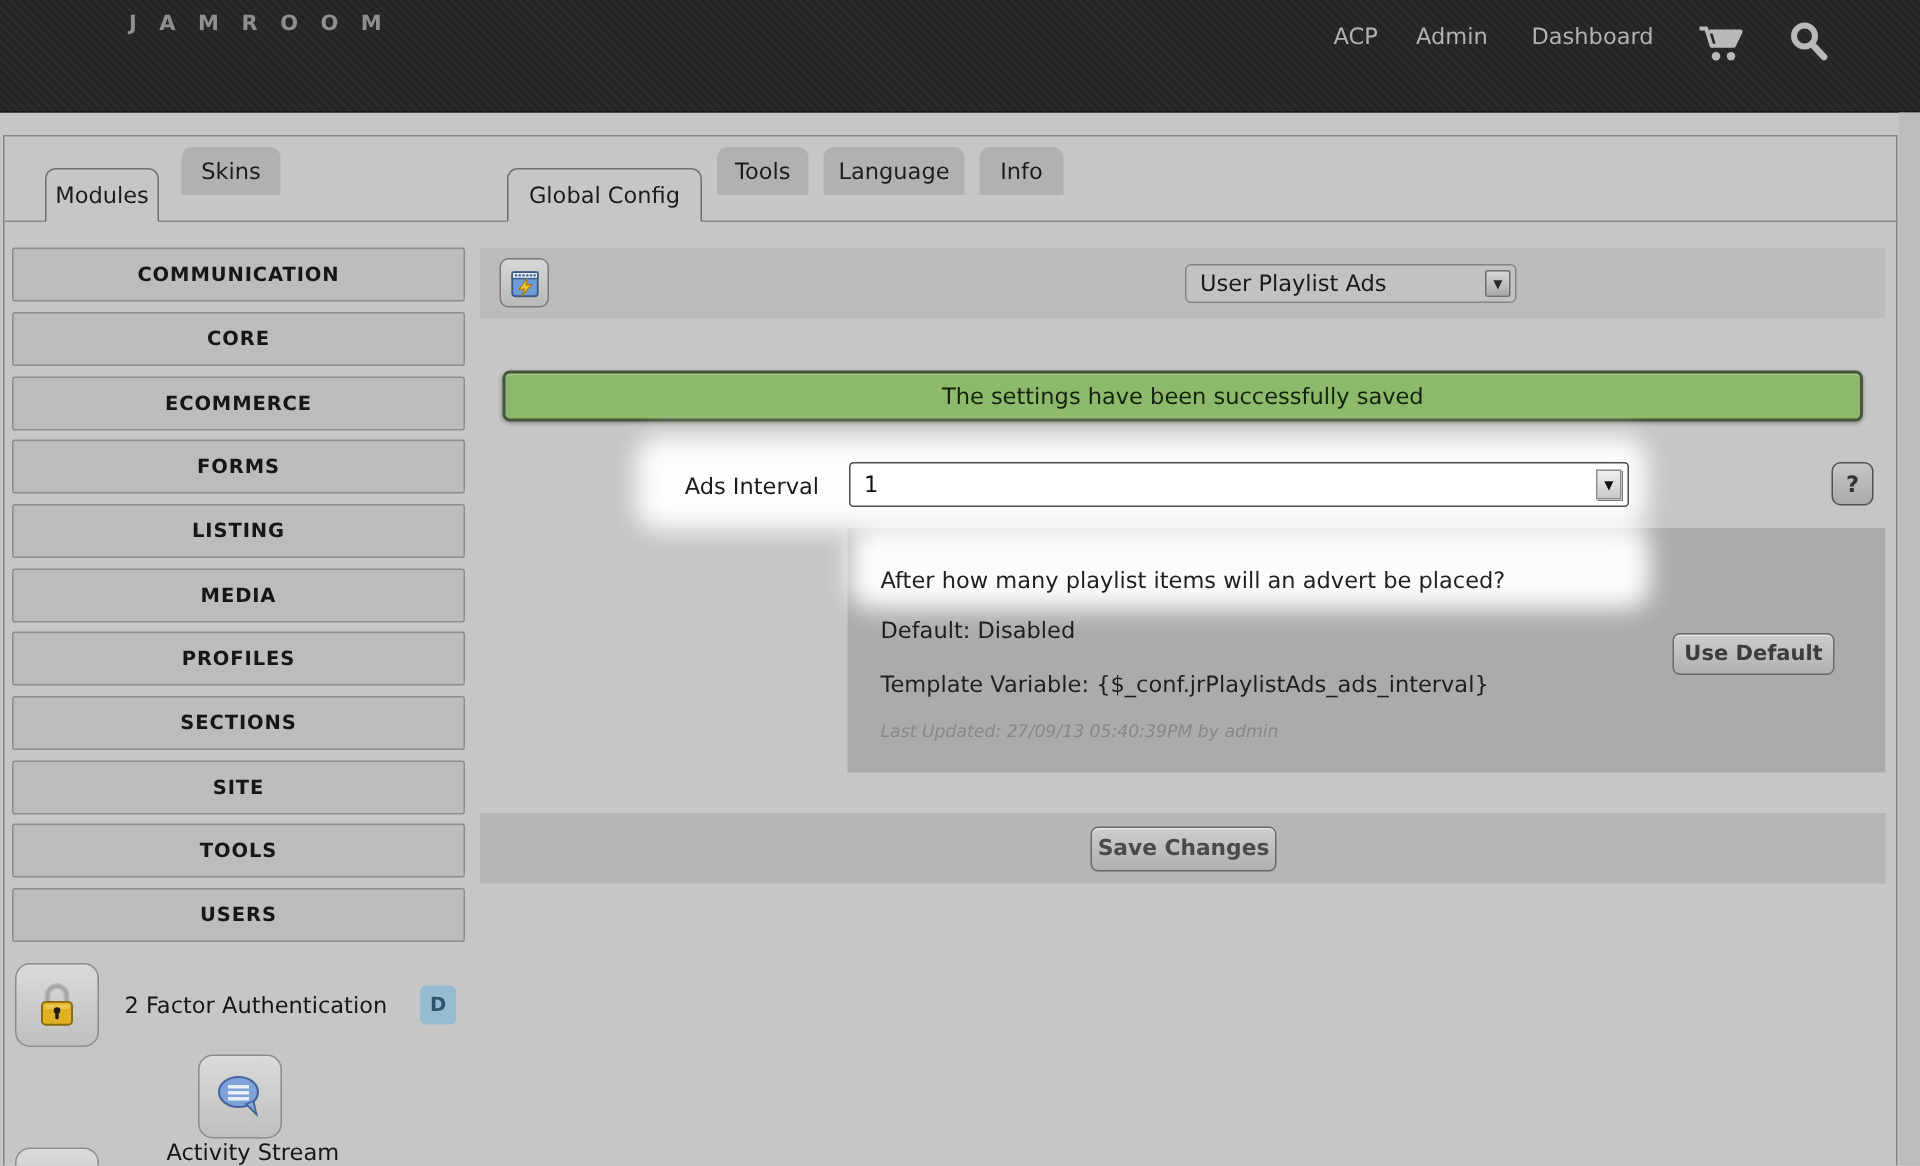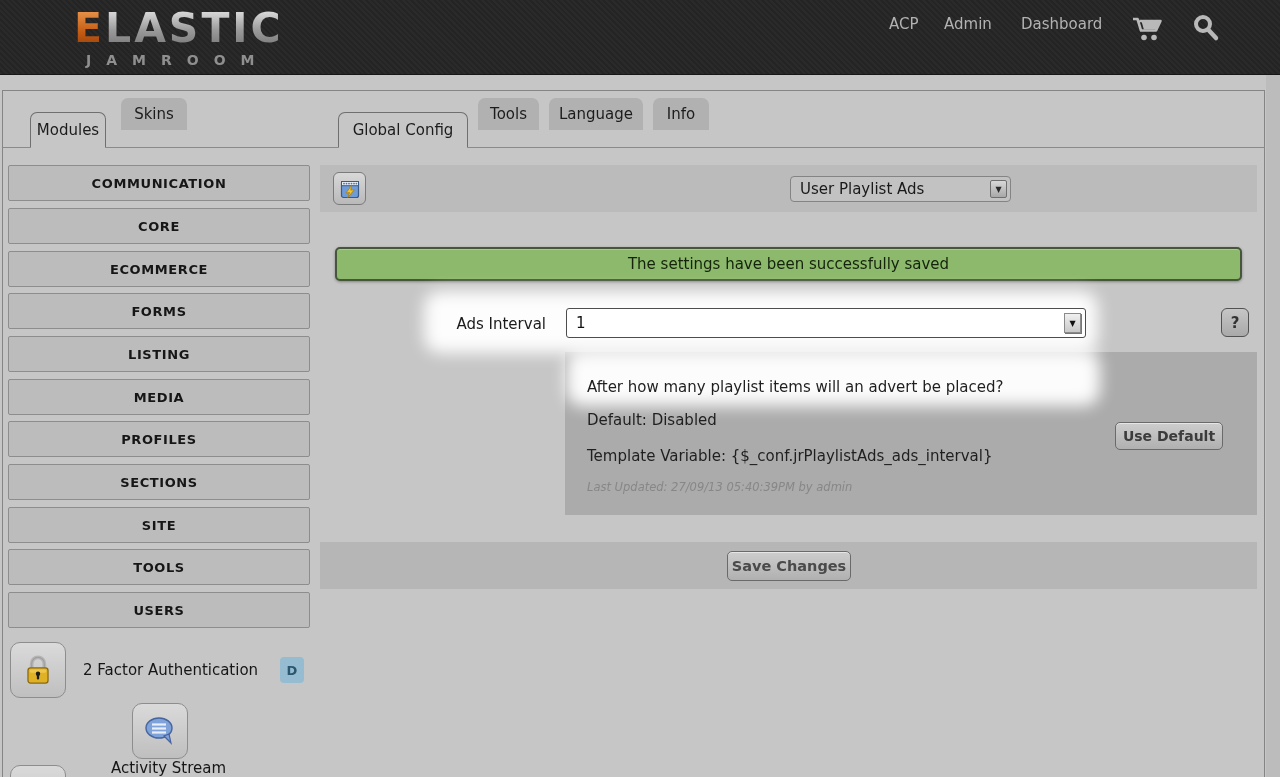--- a/index.html
+++ b/index.html
@@ -177,21 +177,20 @@
   .use-default { position:absolute; left:1115px; top:422px; width:108px; height:28px; font-size:14px; z-index:2; }
   
   .save-bar { position:absolute; left:320px; top:542px; width:937px; height:47px; background:#b6b6b6; }
   .save-btn { position:absolute; left:727px; top:551px; width:124px; height:30px; font-size:14.5px; color:#4a4a4a; }
 </style>
 </head>
 <body>
 
 <div class="topbar">
   <div class="logo">
-    <div class="logo-main"><span class="logo-e">E</span><span class="logo-rest">LASTIC</span></div>
     <div class="logo-sub">JAMROOM</div>
   </div>
   <div class="topnav-item nav-acp">ACP</div>
   <div class="topnav-item nav-admin">Admin</div>
   <div class="topnav-item nav-dash">Dashboard</div>
   <div class="top-icon icon-cart">
     <svg width="32" height="28" viewBox="0 0 32 28">
       <path d="M2 4 h4.5 l3.5 11.5 h15 l4.5 -9.5 h-21" fill="none" stroke="#b9b9b9" stroke-width="2.6" stroke-linejoin="round"></path>
       <path d="M10.5 6.5 h18 l-3.6 8 h-12" fill="#b9b9b9"></path>
       <circle cx="13" cy="22.5" r="2.8" fill="#b9b9b9"></circle>

